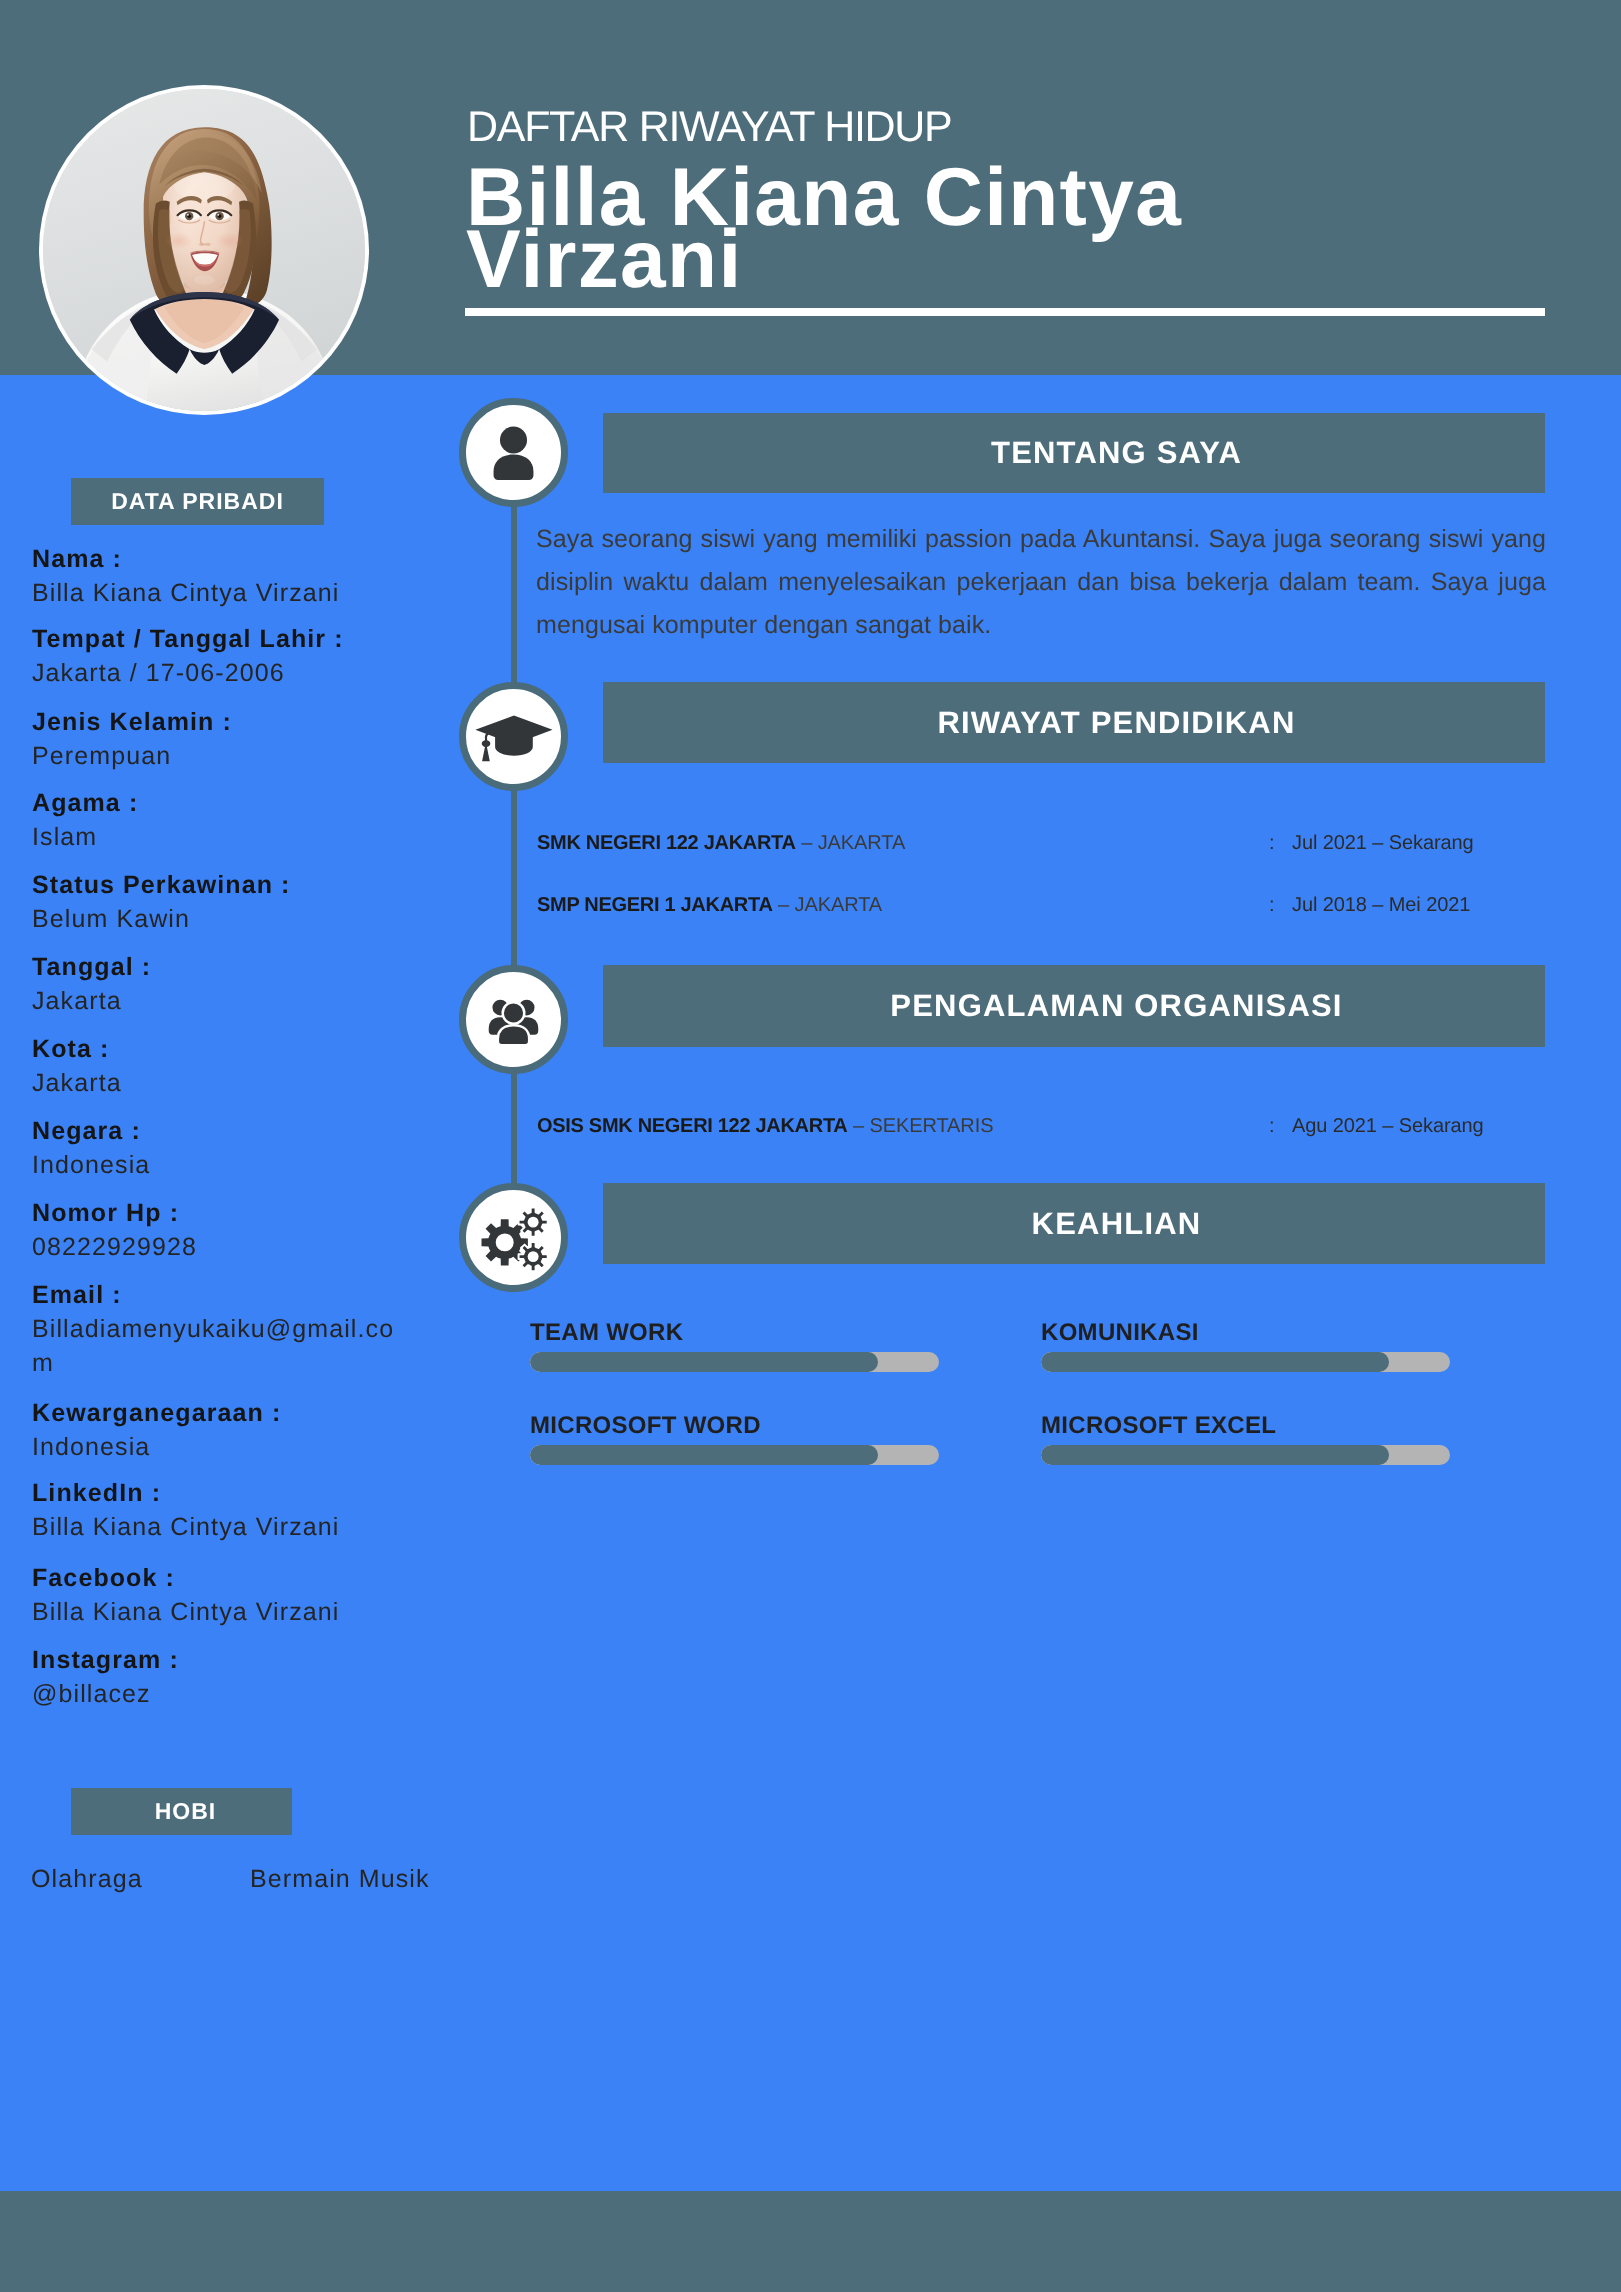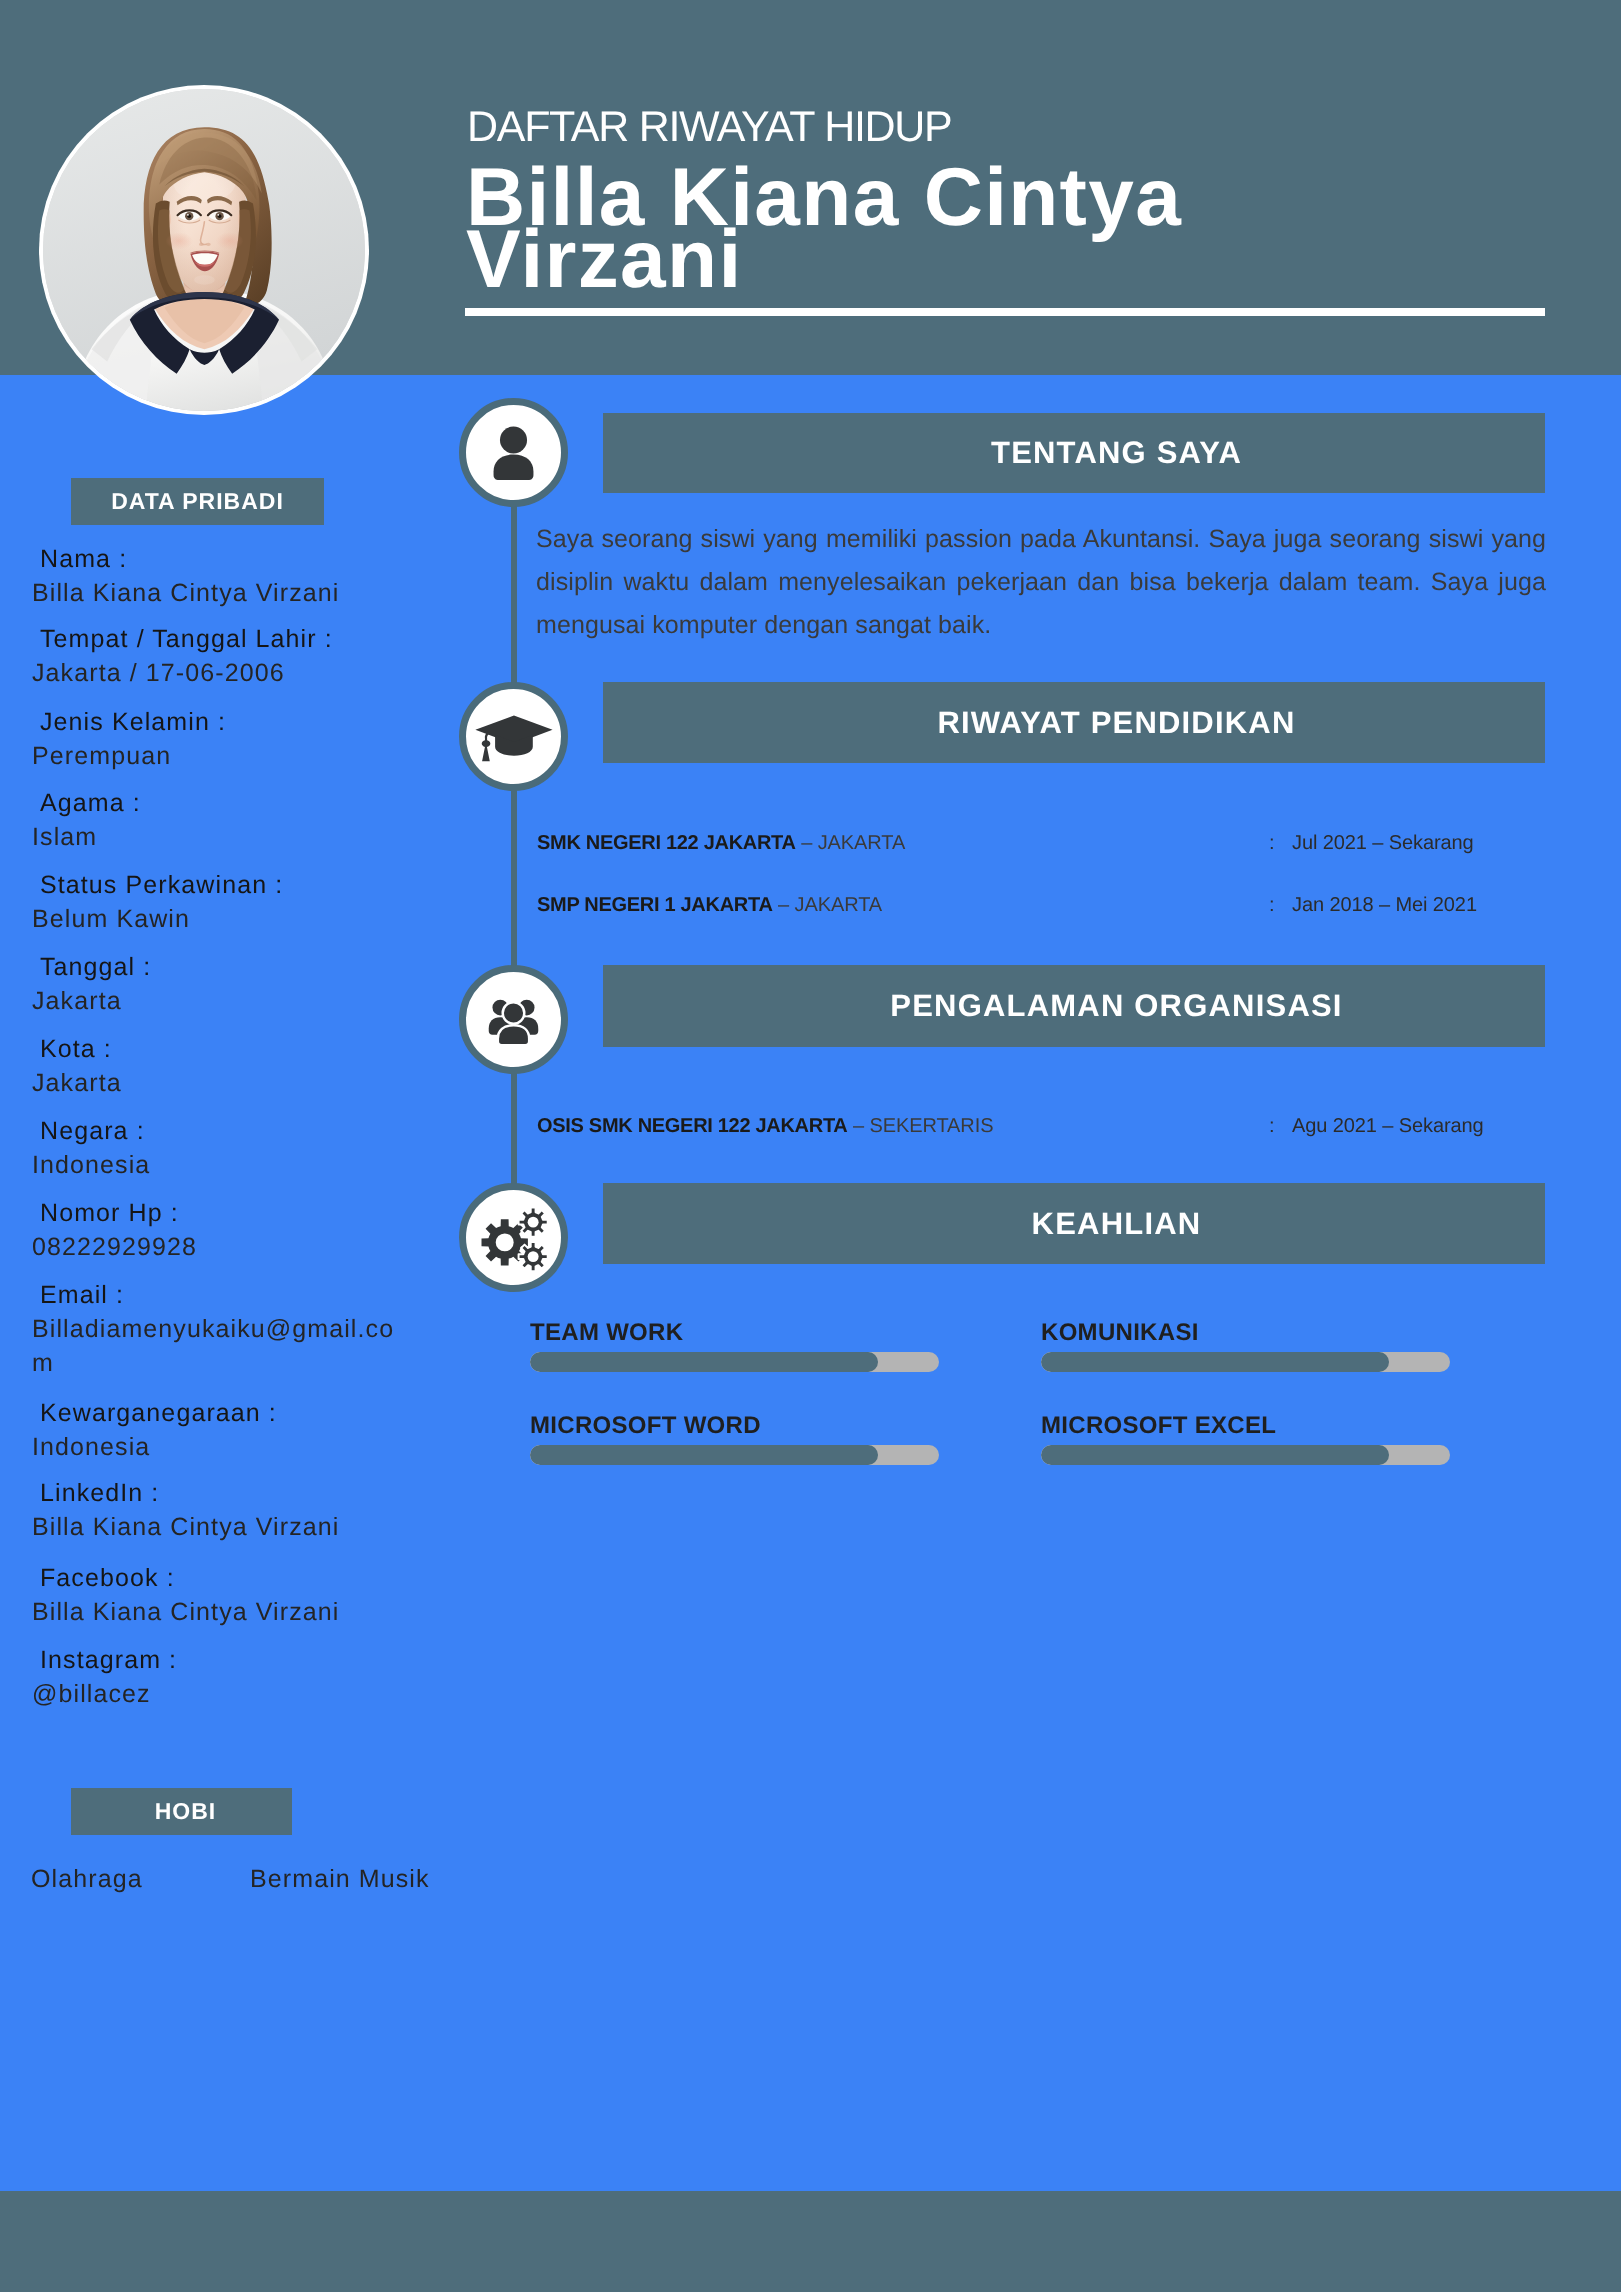--- a/index.html
+++ b/index.html
@@ -23,21 +23,21 @@
 
   
   .footer-band{position:absolute;left:0;top:2191px;width:1621px;height:102px;background:#4e6d7b;}
 
   
   .side-title{position:absolute;background:#4e6d7b;color:#fff;font-weight:700;font-size:23px;
               letter-spacing:1px;display:flex;align-items:center;justify-content:center;}
   #side-title-data{left:71px;top:478px;width:253px;height:47px;}
   #side-title-hobi{left:71px;top:1788px;width:221px;height:47px;padding-left:8px;}
   .field{position:absolute;left:32px;width:377px;overflow-wrap:break-word;word-break:break-word;}
-  .field .lbl{font-size:25px;font-weight:400;color:#151515;line-height:34px;letter-spacing:1.1px;margin-left:8px;}
+  .field .lbl{font-size:25px;font-weight:700;color:#151515;line-height:34px;letter-spacing:1.1px;}
   .field .val{font-size:25px;font-weight:400;color:#242424;line-height:34px;letter-spacing:1.1px;}
   .hobi-row{position:absolute;left:31px;top:1862px;width:421px;font-size:25px;color:#242424;line-height:34px;letter-spacing:1.1px;}
   .hobi-row span{display:inline-block;}
   .hobi-row .h2{position:absolute;left:219px;top:0;white-space:nowrap;}
 
   
   .timeline{position:absolute;left:511px;top:452px;width:6.3px;height:779px;background:#4a6b7a;}
   .node{position:absolute;width:109px;height:109px;border-radius:50%;background:#fff;
         border:7.2px solid #4a6b7a;display:flex;align-items:center;justify-content:center;}
   .node svg{width:57px;height:57px;display:block;flex:none;}
@@ -288,21 +288,21 @@
       <circle cx="49.5" cy="47.0" r="5.0" fill="#fff"></circle>
     </svg>
   </div>
 
   <div class="secbar" style="top:413px;height:80px;">TENTANG SAYA</div>
   <div class="about">Saya seorang siswi yang memiliki passion pada Akuntansi. Saya juga seorang siswi yang disiplin waktu dalam menyelesaikan pekerjaan dan bisa bekerja dalam team. Saya juga mengusai komputer dengan sangat baik.</div>
 
   <div class="secbar" style="top:682px;height:81px;">RIWAYAT PENDIDIKAN</div>
   <div id="edu">
       <div class="entry" style="top: 828px;"><span class="b">SMK NEGERI 122 JAKARTA</span> <span class="n">– JAKARTA</span><span class="d"><span class="c">:</span><span>Jul 2021 – Sekarang</span></span></div>
-      <div class="entry" style="top: 890px;"><span class="b">SMP NEGERI 1 JAKARTA</span> <span class="n">– JAKARTA</span><span class="d"><span class="c">:</span><span>Jan 2018 – Mei 2021</span></span></div>
+      <div class="entry" style="top: 890px;"><span class="b">SMP NEGERI 1 JAKARTA</span> <span class="n">– JAKARTA</span><span class="d"><span class="c">:</span><span>Jul 2018 – Mei 2021</span></span></div>
     </div>
 
   <div class="secbar" style="top:965px;height:82px;">PENGALAMAN ORGANISASI</div>
   <div id="org">
       <div class="entry" style="top: 1111px;"><span class="b">OSIS SMK NEGERI 122 JAKARTA</span> <span class="n">– SEKERTARIS</span><span class="d"><span class="c">:</span><span>Agu 2021 – Sekarang</span></span></div>
     </div>
 
   <div class="secbar" style="top:1183px;height:81px;">KEAHLIAN</div>
   <div id="skills">
       <div class="skill" style="left: 530px; top: 1318px;">

